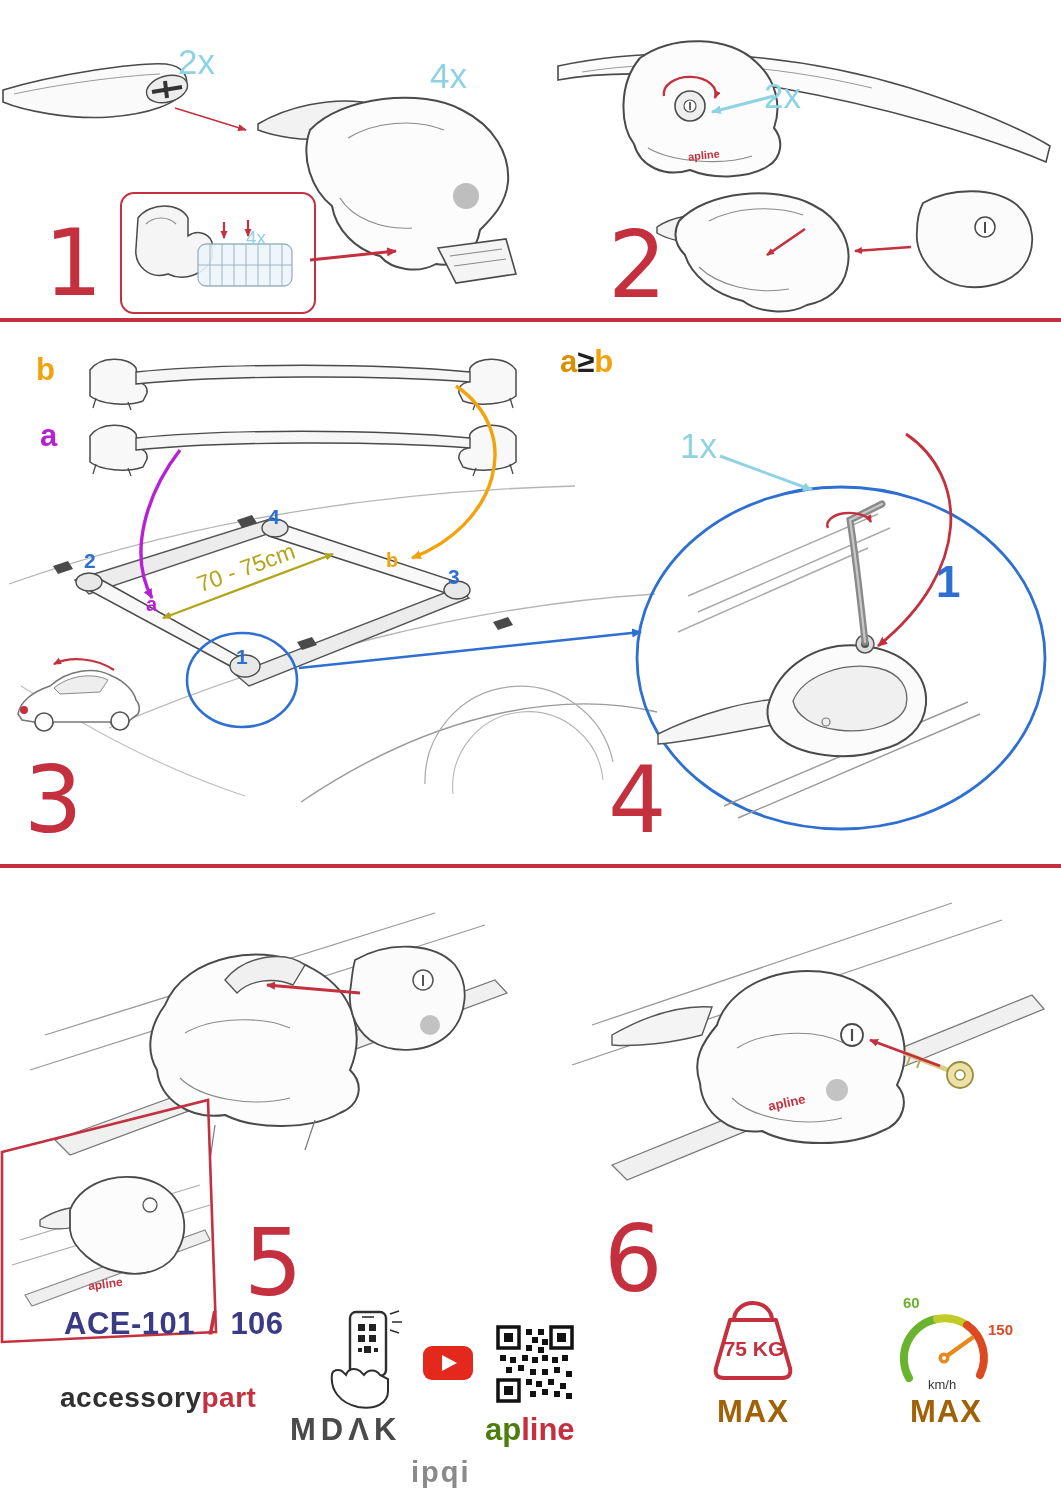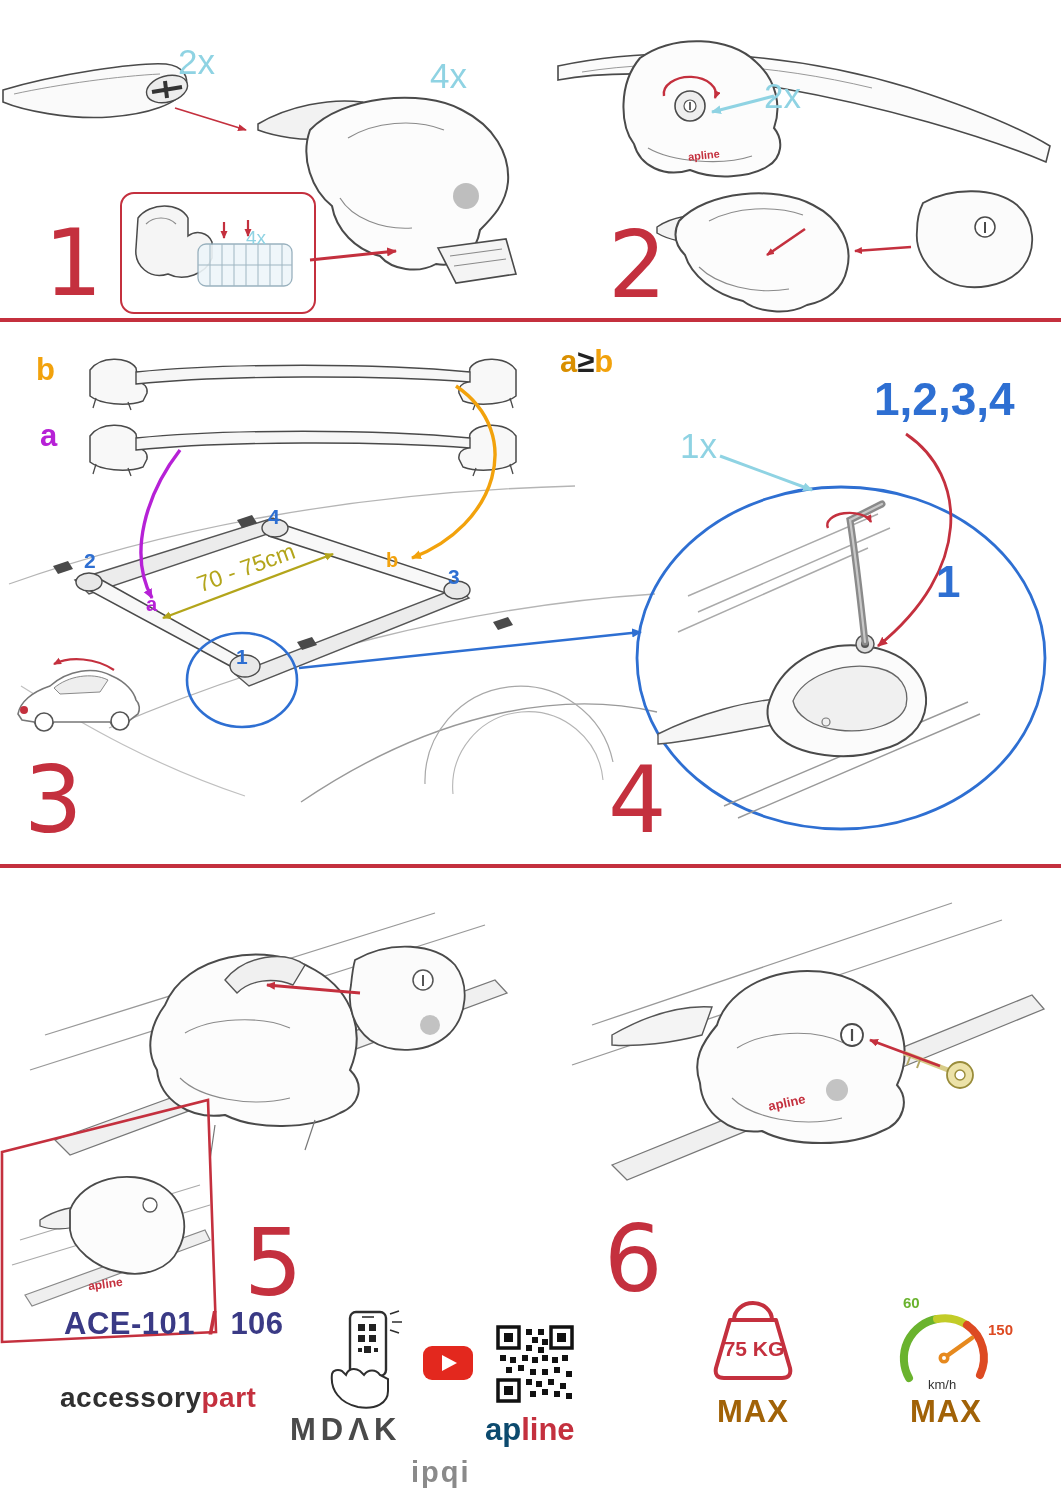--- a/index.html
+++ b/index.html
@@ -244,21 +244,20 @@
         <marker id="ar7" markerWidth="11" markerHeight="10" refX="9" refY="4.5" orient="auto" markerUnits="userSpaceOnUse">
           <path d="M0,0 L10,4.5 L0,9 Z" fill="#c4303e"></path>
         </marker>
       </defs>
     <path d="M58,16 C120,58 124,152 30,228" fill="none" stroke="#c4303e" stroke-width="2.8" marker-end="url(#ar7)"></path>
   </svg>
 
   <div class="t barlabel" style="left:560px;top:346px">
     <span style="color:#d98f00">a</span><span class="dark">≥</span><span class="orange">b</span>
   </div>
-  <div class="t seq" style="left:874px;top:376px">1,2,3,4</div>
   <div class="t qty" style="left:680px;top:428px">1x</div>
   <div class="t" style="left:936px;top:560px;font-size:44px;font-weight:bold;color:#2e6fd2">1</div>
   <div class="t stepnum" style="left:608px;top:755px">4</div>
 
   <div class="divider" style="top:864px"></div>
 
   <svg class="abs" style="left:15px;top:883px" width="535" height="370" viewBox="0 0 535 370">
     <defs>
         <marker id="ar8" markerWidth="10" markerHeight="9" refX="8" refY="4" orient="auto" markerUnits="userSpaceOnUse">
           <path d="M0,0 L9,4 L0,8 Z" fill="#c4303e"></path>
@@ -370,21 +369,21 @@
       <rect x="31" y="55" width="6" height="6" fill="#111111"></rect>
     <rect x="41" y="57" width="6" height="6" fill="#111111"></rect>
       <rect x="53" y="55" width="6" height="6" fill="#111111"></rect>
     <rect x="65" y="59" width="6" height="6" fill="#111111"></rect>
       <rect x="35" y="67" width="6" height="6" fill="#111111"></rect>
     <rect x="47" y="65" width="6" height="6" fill="#111111"></rect>
       <rect x="59" y="67" width="6" height="6" fill="#111111"></rect>
     <rect x="71" y="69" width="6" height="6" fill="#111111"></rect>
   </svg>
   <div class="t" style="left:485px;top:1414px;font-size:31px;font-weight:700">
-    <span style="color:#0c4a6e">ap</span><span class="red">line</span>
+    <span style="color:#4d7c0f">ap</span><span class="red">line</span>
   </div>
 
   <svg class="abs" style="left:694px;top:1284px" width="118" height="106" viewBox="0 0 118 106">
     <path d="M40,36 A19,17 0 1,1 78,36" fill="none" stroke="#c4303e" stroke-width="4" stroke-linecap="round"></path>
     <path d="M36,36 L82,36 L96,84 Q98,94 88,94 L30,94 Q20,94 22,84 Z" fill="none" stroke="#c4303e" stroke-width="4" stroke-linejoin="round"></path>
   </svg>
   <div class="t red center" style="left:704px;top:1338px;width:100px;font-size:21px;font-weight:bold">75 KG</div>
   <div class="t max center" style="left:711px;top:1396px;width:84px">MAX</div>
 
   <svg class="abs" style="left:882px;top:1292px" width="126" height="100" viewBox="0 0 126 100">

